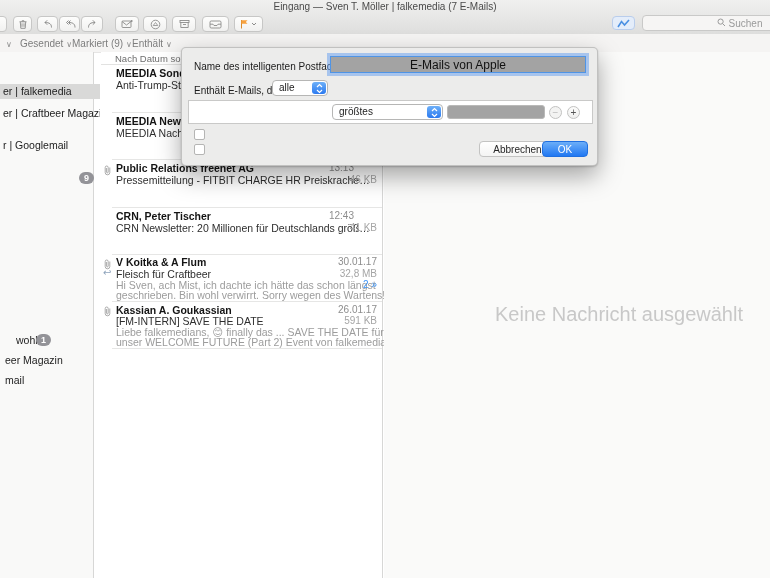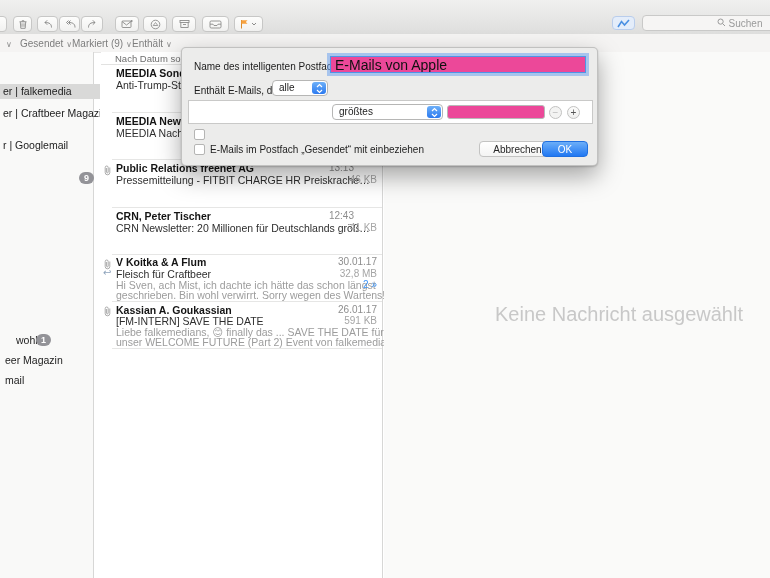--- a/index.html
+++ b/index.html
@@ -50,22 +50,22 @@
   .replyarrow{position:absolute;left:2px;font-size:10px;color:#8fa4bc;}
   
   .pane{position:absolute;left:384px;top:52px;width:386px;height:526px;background:#fafaf9;}
   .emptymsg{position:absolute;left:95px;top:251px;width:280px;text-align:center;
             font-size:20px;color:#c8c8c8;}
   
   .dialog{position:absolute;left:181px;top:47px;width:417px;height:119px;background:#ececeb;
           border:1px solid rgba(0,0,0,0.18);border-radius:5px;box-sizing:border-box;z-index:10;
           box-shadow:0 10px 25px rgba(0,0,0,0.35),0 1px 2px rgba(0,0,0,0.2);font-size:10px;color:#1c1c1c;}
   .dlabel{position:absolute;white-space:nowrap;}
-  .dinput{position:absolute;box-sizing:border-box;background:#ec4899;border:1px solid #b9b9b8;
-          font-size:14px;padding:0 4px;font-family:inherit;color:#111;}
+  .dinput{position:absolute;box-sizing:border-box;background:#a3a3a3;border:1px solid #b9b9b8;
+          font-size:12px;padding:0 4px;font-family:inherit;color:#111;text-align:center;}
   .dinput.focus{border:1px solid #4f94e5;box-shadow:0 0 0 3px rgba(97,155,240,0.5);outline:none;}
   .pop{position:absolute;box-sizing:border-box;background:#fff;border:1px solid #b6b6b5;border-radius:4px;
        font-size:10px;line-height:14px;padding-left:6px;color:#222;overflow:hidden;}
   .stepper{position:absolute;right:1px;top:1px;bottom:1px;width:14px;border-radius:3px;
            background:linear-gradient(#6db0f8,#2b7af0);display:flex;align-items:center;justify-content:center;}
   .whitebox{position:absolute;left:6px;top:52px;width:405px;height:24px;background:#fff;
             border:1px solid #c9c9c8;box-sizing:border-box;}
   .roundbtn{position:absolute;width:13px;height:13px;border-radius:50%;box-sizing:border-box;
             border:1px solid #c2c2c1;background:linear-gradient(#fcfcfb,#efefee);
             font-size:10px;line-height:11px;text-align:center;color:#555;}
@@ -76,20 +76,21 @@
            display:flex;align-items:center;justify-content:center;}
   .pushbtn.plain{background:linear-gradient(#ffffff,#f4f4f3);border:1px solid #c3c3c2;color:#262626;}
   .pushbtn.blue{background:linear-gradient(#6caef8,#2178f2);border:1px solid #1f6fe0;color:#fff;}
 </style>
 </head>
 <body>
 
 <div id="app">
 
   <div class="chrome">
+    <div class="wtitle">Eingang — Sven T. Möller | falkemedia (7 E-Mails)</div>
 
     <div class="tbtn" style="left:-8px;width:15px;"></div>
 
     <div class="tbtn" style="left:13px;width:19px;">
       <span>
           <svg width="10" height="11" viewBox="0 0 10 11">
             <path d="M1.5 2.8h7M4 2.8V1.8h2v1M2.3 2.8l.5 6.5h4.4l.5-6.5M4 4.3v3.5M6 4.3v3.5" stroke="#8c8c8b" stroke-width="0.9" fill="none"></path>
           </svg>
         </span>
     </div>
@@ -294,19 +295,18 @@
             <path d="M2 4l2.5-2.5L7 4M2 7l2.5 2.5L7 7" stroke="#fff" fill="none" stroke-width="1.2"></path>
           </svg>
         </span>
     </div>
     <input class="dinput" style="left: 265px; top: 57px; width: 98px; height: 14px; border-radius: 3px;" value="">
     <div class="roundbtn dis" style="left:367px;top:58px;">−</div>
     <div class="roundbtn" style="left:385px;top:58px;">+</div>
 
     <div class="cbox" style="left:12px;top:81px;"></div>
     <div class="cbox" style="left:12px;top:96px;"></div>
-    <div class="dlabel" style="left:28px;top:96px;">E-Mails im Postfach „Gesendet“ mit einbeziehen</div>
 
     <div class="pushbtn plain" style="left:297px;top:93px;width:77px;">Abbrechen</div>
     <div class="pushbtn blue" style="left:360px;top:93px;width:46px;">OK</div>
   </div>
 
 </div>
 
 </body></html>

